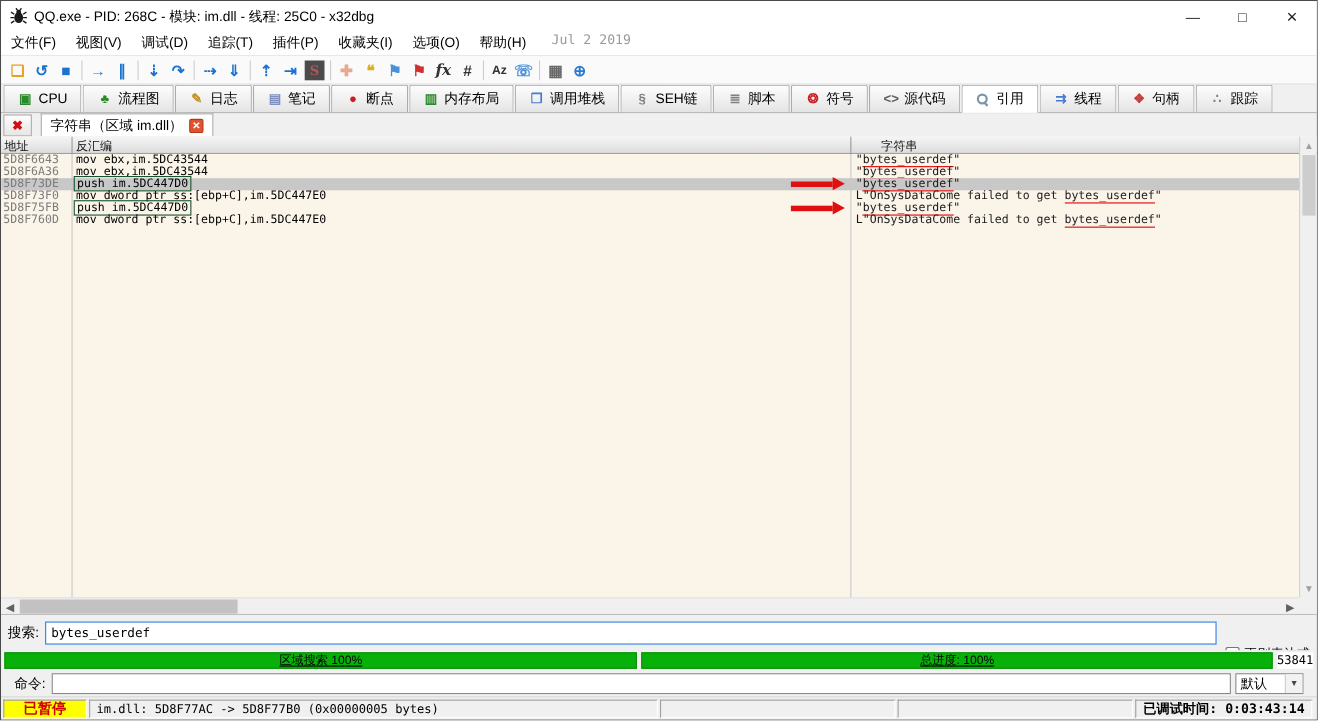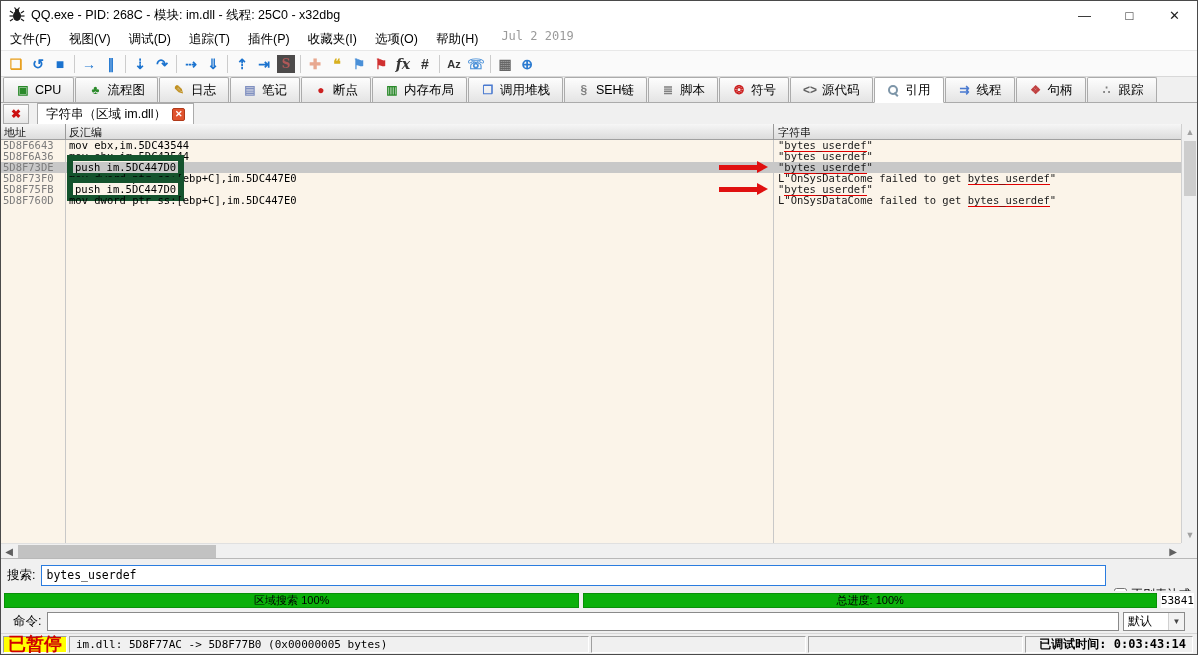--- a/index.html
+++ b/index.html
@@ -58,31 +58,31 @@
   .subtab-close { margin-left:6px; width:13px; height:13px; background:#e0532e; border:1px solid #b03a1a;
                   border-radius:2px; color:#ffffff; font-size:9px; line-height:11px; text-align:center;
                   font-weight:bold; }
 
   
   .tablearea { flex:1 1 auto; position:relative; background:#fbf4e9; overflow:hidden;
                border-bottom:1px solid #b8b8b8; }
   .thead { height:16px; background:linear-gradient(#f6f6f6,#dcdcdc); border-bottom:1px solid #a0a0a0;
            position:relative; font-size:11px; color:#111; }
   .thead span { position:absolute; top:1px; }
-  .th-addr { left:3px; }  .th-dis { left:68px; }  .th-str { left:777px;text-align:center; }
+  .th-addr { left:3px; }  .th-dis { left:68px; }  .th-str { left:800px;text-align:center; }
   .tbody { position:absolute; top:16px; left:0; right:16px; bottom:15px; overflow:hidden; }
   .vline { position:absolute; top:0; bottom:0; width:1px; background:#c8c8c8; }
   .vline-hdr { position:absolute; top:0; height:16px; width:1px; background:#9a9a9a; }
   .trow { position:relative; height:11px; font-family:"DejaVu Sans Mono", monospace;
           font-size:10.5px; line-height:11px; white-space:nowrap; }
   .trow.sel { background:#c8c8c8; }
   .c-addr { position:absolute; left:2px; color:#7c7c7c; }
   .c-dis  { position:absolute; left:68px; color:#000; }
   .c-str  { position:absolute; left:777px; color:#1a1a1a; }
-  .boxed { border:6px solid #14532d; padding:0 2px; margin-left:-2px; }
+  .boxed { border:1px solid #14532d; padding:0 2px; margin-left:-2px; }
   .match { border-bottom:1px solid #e00000; }
   .row-arrow { position:absolute; left:718px; top:3px; width:38px; height:5px; background:#e01010; }
   .row-arrow::after { content:''; position:absolute; right:-11px; top:-4px; width:0; height:0;
         border-left:11px solid #e01010; border-top:6.5px solid transparent; border-bottom:6.5px solid transparent; }
 
   
   .vscroll { position:absolute; top:0; right:0; bottom:15px; width:16px; background:#f0f0f0;
              border-left:1px solid #d0d0d0; }
   .vs-up, .vs-down { position:absolute; left:0; width:16px; height:16px; color:#a0a0a0; font-size:9px;
              display:flex; align-items:center; justify-content:center; }
@@ -102,21 +102,21 @@
   .search-label { font-size:12.5px; margin-right:6px; white-space:nowrap; }
   .search-input { flex:1 1 auto; height:21px; border:1px solid #2a7cdf; background:#ffffff;
                   font-family:"DejaVu Sans Mono", monospace; font-size:11.5px; padding:0 4px; outline:none; }
   .regex-wrap { display:flex; align-items:center; margin-left:8px; white-space:nowrap;margin-top:39px; }
   .regex-wrap input { width:13px; height:13px; margin-right:4px; }
 
   
   .progressrow { height:19px; display:flex; align-items:center; background:#f0f0f0; padding:0 3px;
                  flex:0 0 auto; }
   .pbar { height:15px; background:#0ab00a; border:1px solid #089008; color:#000; font-size:11px;
-          display:flex; align-items:center; justify-content:center; }
+          display:flex; align-items:center; justify-content:center;text-decoration:underline; }
   .pbar1 { width:578px; margin-right:4px; }
   .pbar2 { width:576px; margin-right:4px; }
   .pcount { flex:1 1 auto; height:15px; background:#ffffff; font-size:11px; display:flex;
             align-items:center; justify-content:flex-end; padding-right:0;
             font-family:"DejaVu Sans Mono", monospace; }
 
   
   .commandrow { height:23px; display:flex; align-items:center; background:#f0f0f0; padding:0 12px;
                 flex:0 0 auto; }
   .cmd-label { font-size:12.5px; margin-right:6px; white-space:nowrap; }
@@ -126,21 +126,21 @@
                display:flex; align-items:center; font-size:12px; }
   .cmd-combo-text { flex:1 1 auto; padding-left:4px; }
   .cmd-combo-arrow { width:16px; height:100%; display:flex; align-items:center; justify-content:center;
                font-size:8px; color:#444; border-left:1px solid #d0d0d0; background:#f2f2f2; }
 
   
   .statusbar { height:21px; background:#f0f0f0; border-top:1px solid #d6d6d6; display:flex;
                align-items:center; padding:1px 2px; flex:0 0 auto; }
   .sb-panel { height:17px; border:1px solid; border-color:#9f9f9f #ffffff #ffffff #9f9f9f;
               display:flex; align-items:center; padding:0 6px; margin-right:2px; white-space:nowrap; }
-  .sb-state { width:64px; background:#ffff00; color:#d00000; font-weight:bold; font-size:18px;
+  .sb-state { width:76px; background:#ffff00; color:#d00000; font-weight:bold; font-size:13px;
               justify-content:center; }
   .sb-msg { width:520px; font-family:"DejaVu Sans Mono", monospace; font-size:11px; }
   .sb-fill1 { width:215px; } .sb-fill2 { width:215px; }
   .sb-time { flex:1 1 auto; justify-content:flex-end; font-family:"DejaVu Sans Mono", monospace;
              font-size:12px; font-weight:bold; }
 </style>
 </head>
 <body>
 
 <div class="window">

